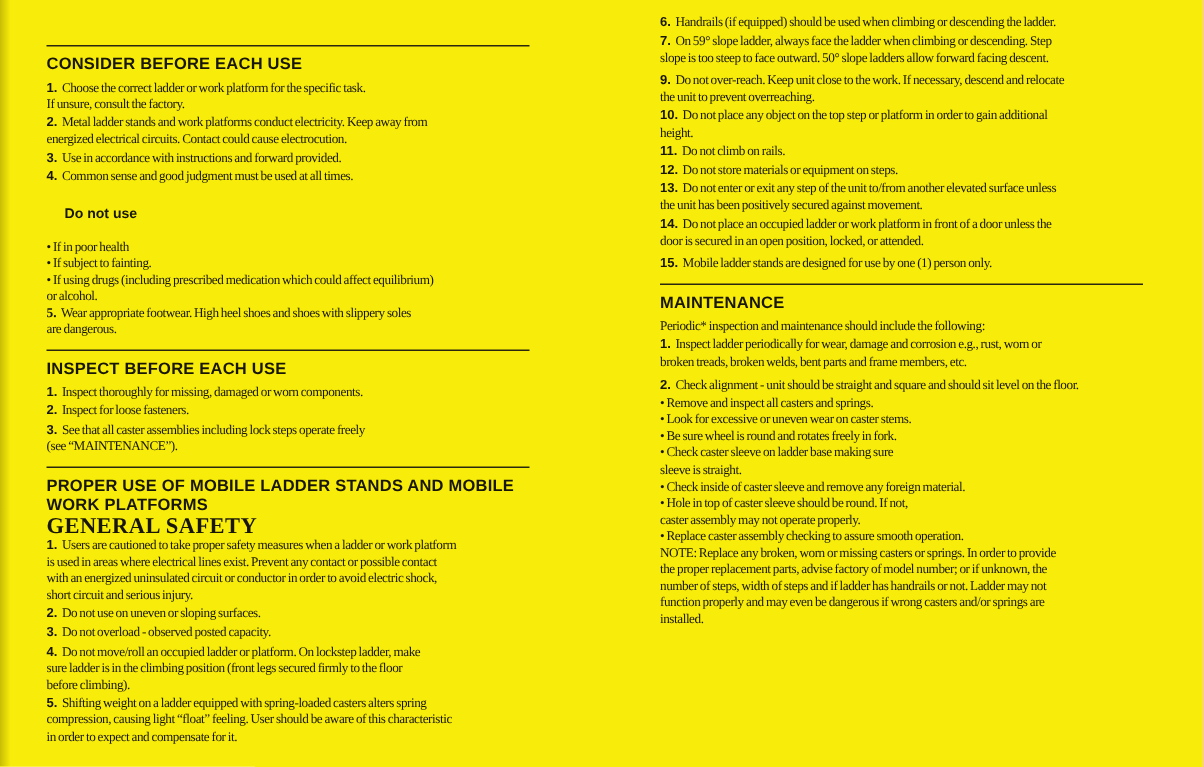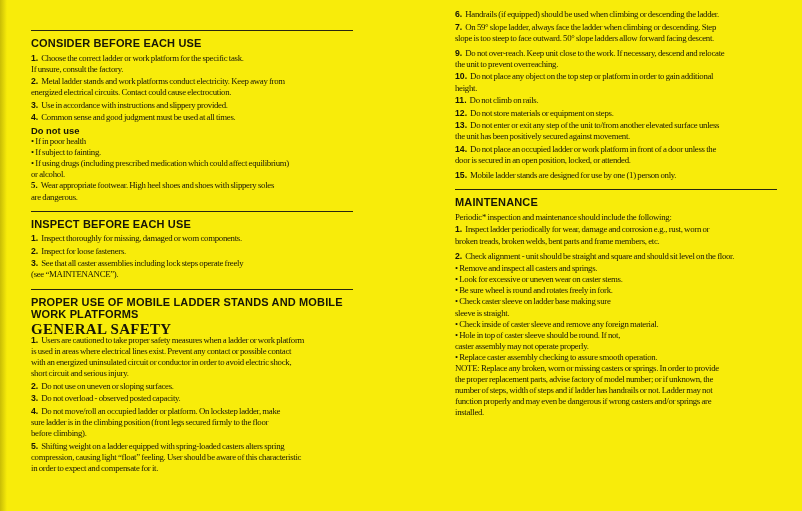--- a/index.html
+++ b/index.html
@@ -19,21 +19,21 @@
     width: 7px;
     background: linear-gradient(90deg, #c9bd06, rgba(201,189,6,0));
     pointer-events: none;
   }
   .col {
     position: absolute;
     top: 0;
     width: 322px;
   }
   .col-left  { left: 31px; }
-  .col-right { left: 455px; top: 9px; }
+  .col-right { left: 440px; top: 9px; }
 
   .rule {
     border: 0;
     border-top: 1.3px solid #29270e;
     margin: 8px 0 6px 0;
     height: 0;
   }
   .col-left .rule:first-child { margin-top: 30px; }
 
   .heading {
@@ -43,21 +43,21 @@
     line-height: 12.5px;
     letter-spacing: 0.15px;
     margin: 0 0 3px 0;
     white-space: pre-line;
   }
   .subheading {
     font-family: "Liberation Sans", sans-serif;
     font-weight: 700;
     font-size: 9.4px;
     line-height: 11px;
-    margin: 0;
+    margin: 12px;
   }
   .subheading-serif {
     font-family: "Liberation Serif", serif;
     font-weight: 700;
     font-size: 15px;
     line-height: 11.5px;
     letter-spacing: 0.3px;
     margin: 0;
   }
   .para {
@@ -86,21 +86,21 @@
 <body>
 
 <div class="page">
   <div class="col col-left">
       <div class="rule"></div>
       <h2 class="heading">CONSIDER BEFORE EACH USE</h2>
       <p class="para item"><b class="pfx">1.</b><span>Choose the correct ladder or work platform for the specific task.
 If unsure, consult the factory.</span></p>
       <p class="para item"><b class="pfx">2.</b><span>Metal ladder stands and work platforms conduct electricity. Keep away from
 energized electrical circuits. Contact could cause electrocution.</span></p>
-      <p class="para item"><b class="pfx">3.</b><span>Use in accordance with instructions and slippery provided.</span></p>
+      <p class="para item"><b class="pfx">3.</b><span>Use in accordance with instructions and forward provided.</span></p>
       <p class="para item"><b class="pfx">4.</b><span>Common sense and good judgment must be used at all times.</span></p>
       <h3 class="subheading">Do not use</h3>
       <p class="para bullet"><span>• If in poor health</span></p>
       <p class="para bullet"><span>• If subject to fainting.</span></p>
       <p class="para bullet"><span>• If using drugs (including prescribed medication which could affect equilibrium)
 or alcohol.</span></p>
       <p class="para item"><b class="pfx serif">5.</b><span>Wear appropriate footwear. High heel shoes and shoes with slippery soles
 are dangerous.</span></p>
       <div class="rule"></div>
       <h2 class="heading">INSPECT BEFORE EACH USE</h2>

